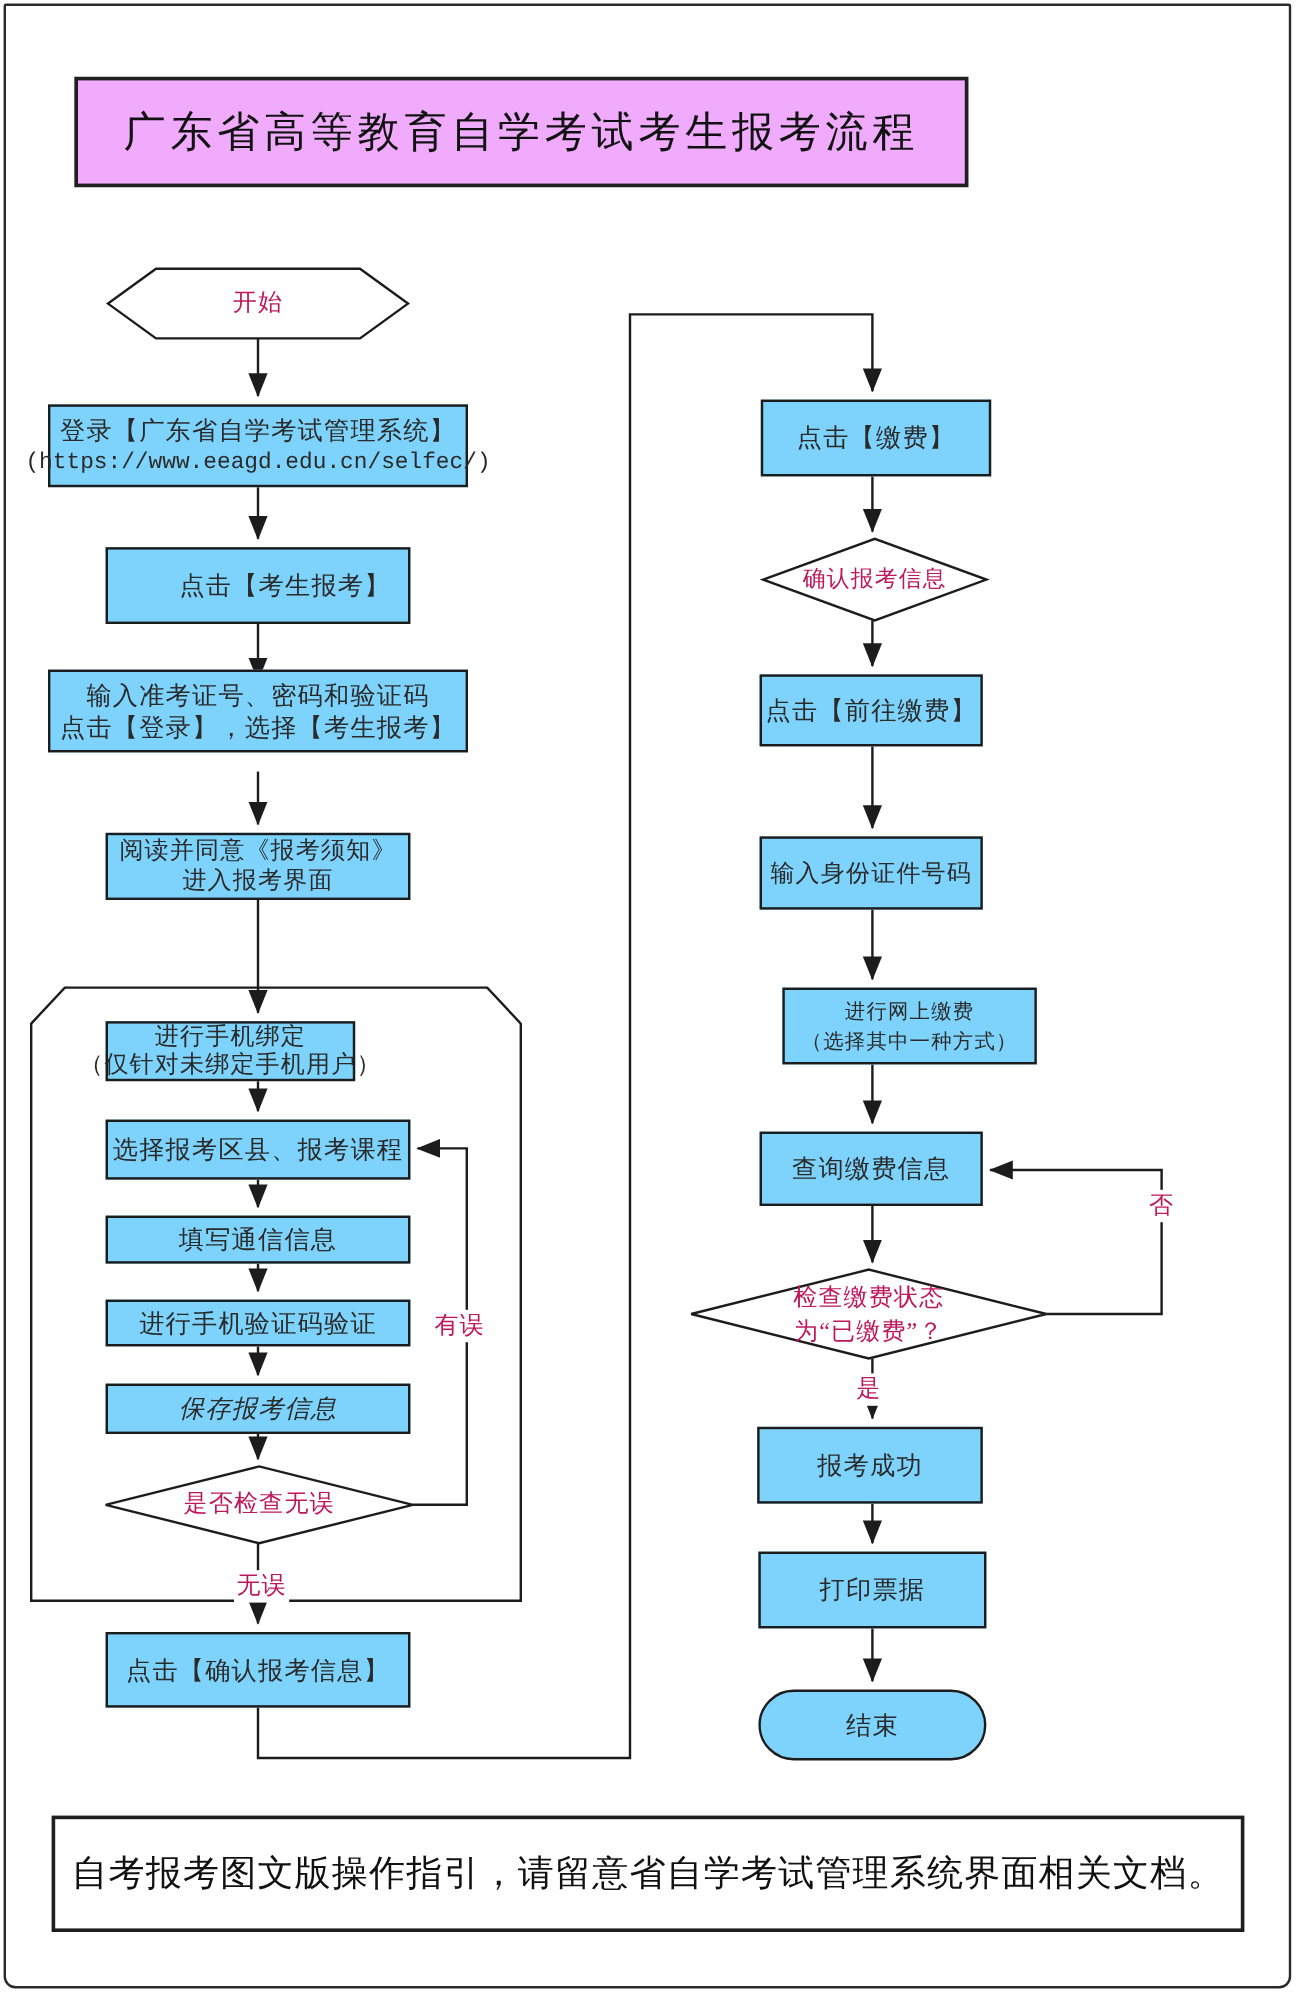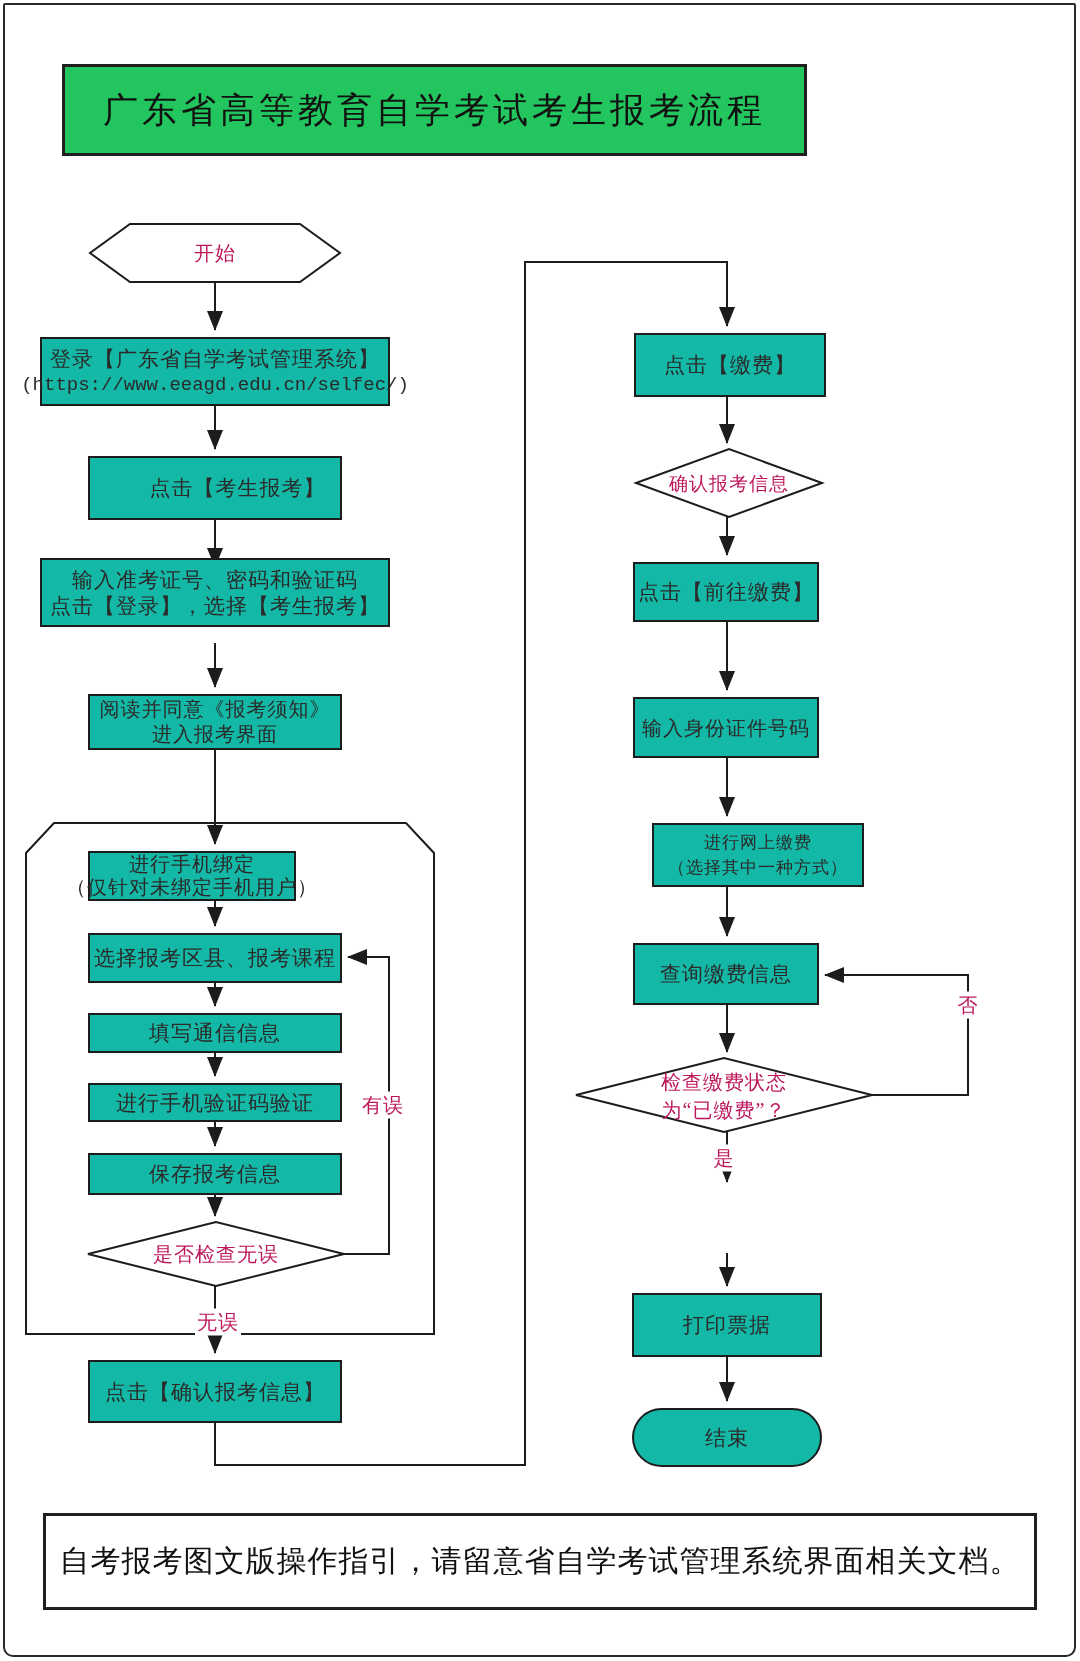--- a/index.html
+++ b/index.html
@@ -13,39 +13,39 @@
   }
   #page-border{
     position:absolute;left:3px;top:3px;right:4px;bottom:4px;
     border:2px solid #2a2a2a;
     border-radius:2px 2px 10px 10px;
     pointer-events:none;
   }
   #connector-layer{position:absolute;left:0;top:0;z-index:1;}
   .node{
     position:absolute;z-index:2;
-    border:2px solid #1c1c1c;background:#14b8a6;
+    border:2px solid #1c1c1c;background:#7dd3fc;
     display:flex;flex-direction:column;align-items:center;justify-content:center;
     text-align:center;
     font-size:21px;line-height:26px;color:#2a2a2a;
     letter-spacing:1px;
     box-sizing:border-box;
   }
   .node .ln{white-space:nowrap;}
   .mono{font-family:Liberation Mono, monospace;font-size:19px;letter-spacing:0;}
   .lbl{
     position:absolute;z-index:3;
     transform:translate(-50%,-50%);
     font-size:20px;line-height:25px;color:#be185d;
     text-align:center;white-space:nowrap;letter-spacing:1px;
   }
   .lbl.onleft-line{background:#ffffff;padding:1px 2px;}
   #title-box{
     position:absolute;left:62px;top:64px;width:745px;height:92px;z-index:2;
-    border:3px solid #1f1f1f;background:#22c55e;
+    border:3px solid #1f1f1f;background:#f0abfc;
     display:flex;align-items:center;justify-content:center;
     font-size:35px;letter-spacing:4px;color:#111;
     box-sizing:border-box;
   }
   #footer-box{
     position:absolute;left:43px;top:1513px;width:994px;height:97px;z-index:2;
     border:3px solid #1f1f1f;background:#fff;
     display:flex;align-items:center;justify-content:center;
     font-size:30px;letter-spacing:1px;color:#111;
     box-sizing:border-box;
@@ -138,21 +138,21 @@
   </div>
 
   <div class="node" style="left:88px;top:1013px;width:254px;height:40px;">
     <div class="ln">填写通信信息</div>
   </div>
 
   <div class="node" style="left:88px;top:1083px;width:254px;height:39px;">
     <div class="ln">进行手机验证码验证</div>
   </div>
 
-  <div class="node" style="left:88px;top:1153px;width:254px;height:42px;">
+  <div class="node" style="left:88px;top:1153px;width:254px;height:42px;font-style:italic;">
     <div class="ln">保存报考信息</div>
   </div>
 
   <div class="node" style="left:88px;top:1360px;width:254px;height:63px;">
     <div class="ln">点击【确认报考信息】</div>
   </div>
 
   <div class="node" style="left:634px;top:333px;width:192px;height:64px;">
     <div class="ln">点击【缴费】</div>
   </div>
@@ -167,20 +167,23 @@
 
   <div class="node" style="left:652px;top:823px;width:212px;height:64px;font-size:17px;line-height:25px;">
     <div class="ln">进行网上缴费</div>
     <div class="ln">（选择其中一种方式）</div>
   </div>
 
   <div class="node" style="left:633px;top:943px;width:186px;height:62px;">
     <div class="ln">查询缴费信息</div>
   </div>
 
+  <div class="node" style="left:631px;top:1189px;width:188px;height:64px;">
+    <div class="ln">报考成功</div>
+  </div>
 
   <div class="node" style="left:632px;top:1293px;width:190px;height:64px;">
     <div class="ln">打印票据</div>
   </div>
 
   <div class="node terminator" style="left:632px;top:1408px;width:190px;height:59px;">
     <div class="ln">结束</div>
   </div>
 
   <div class="lbl" style="left:215px;top:253px;">开始</div>

